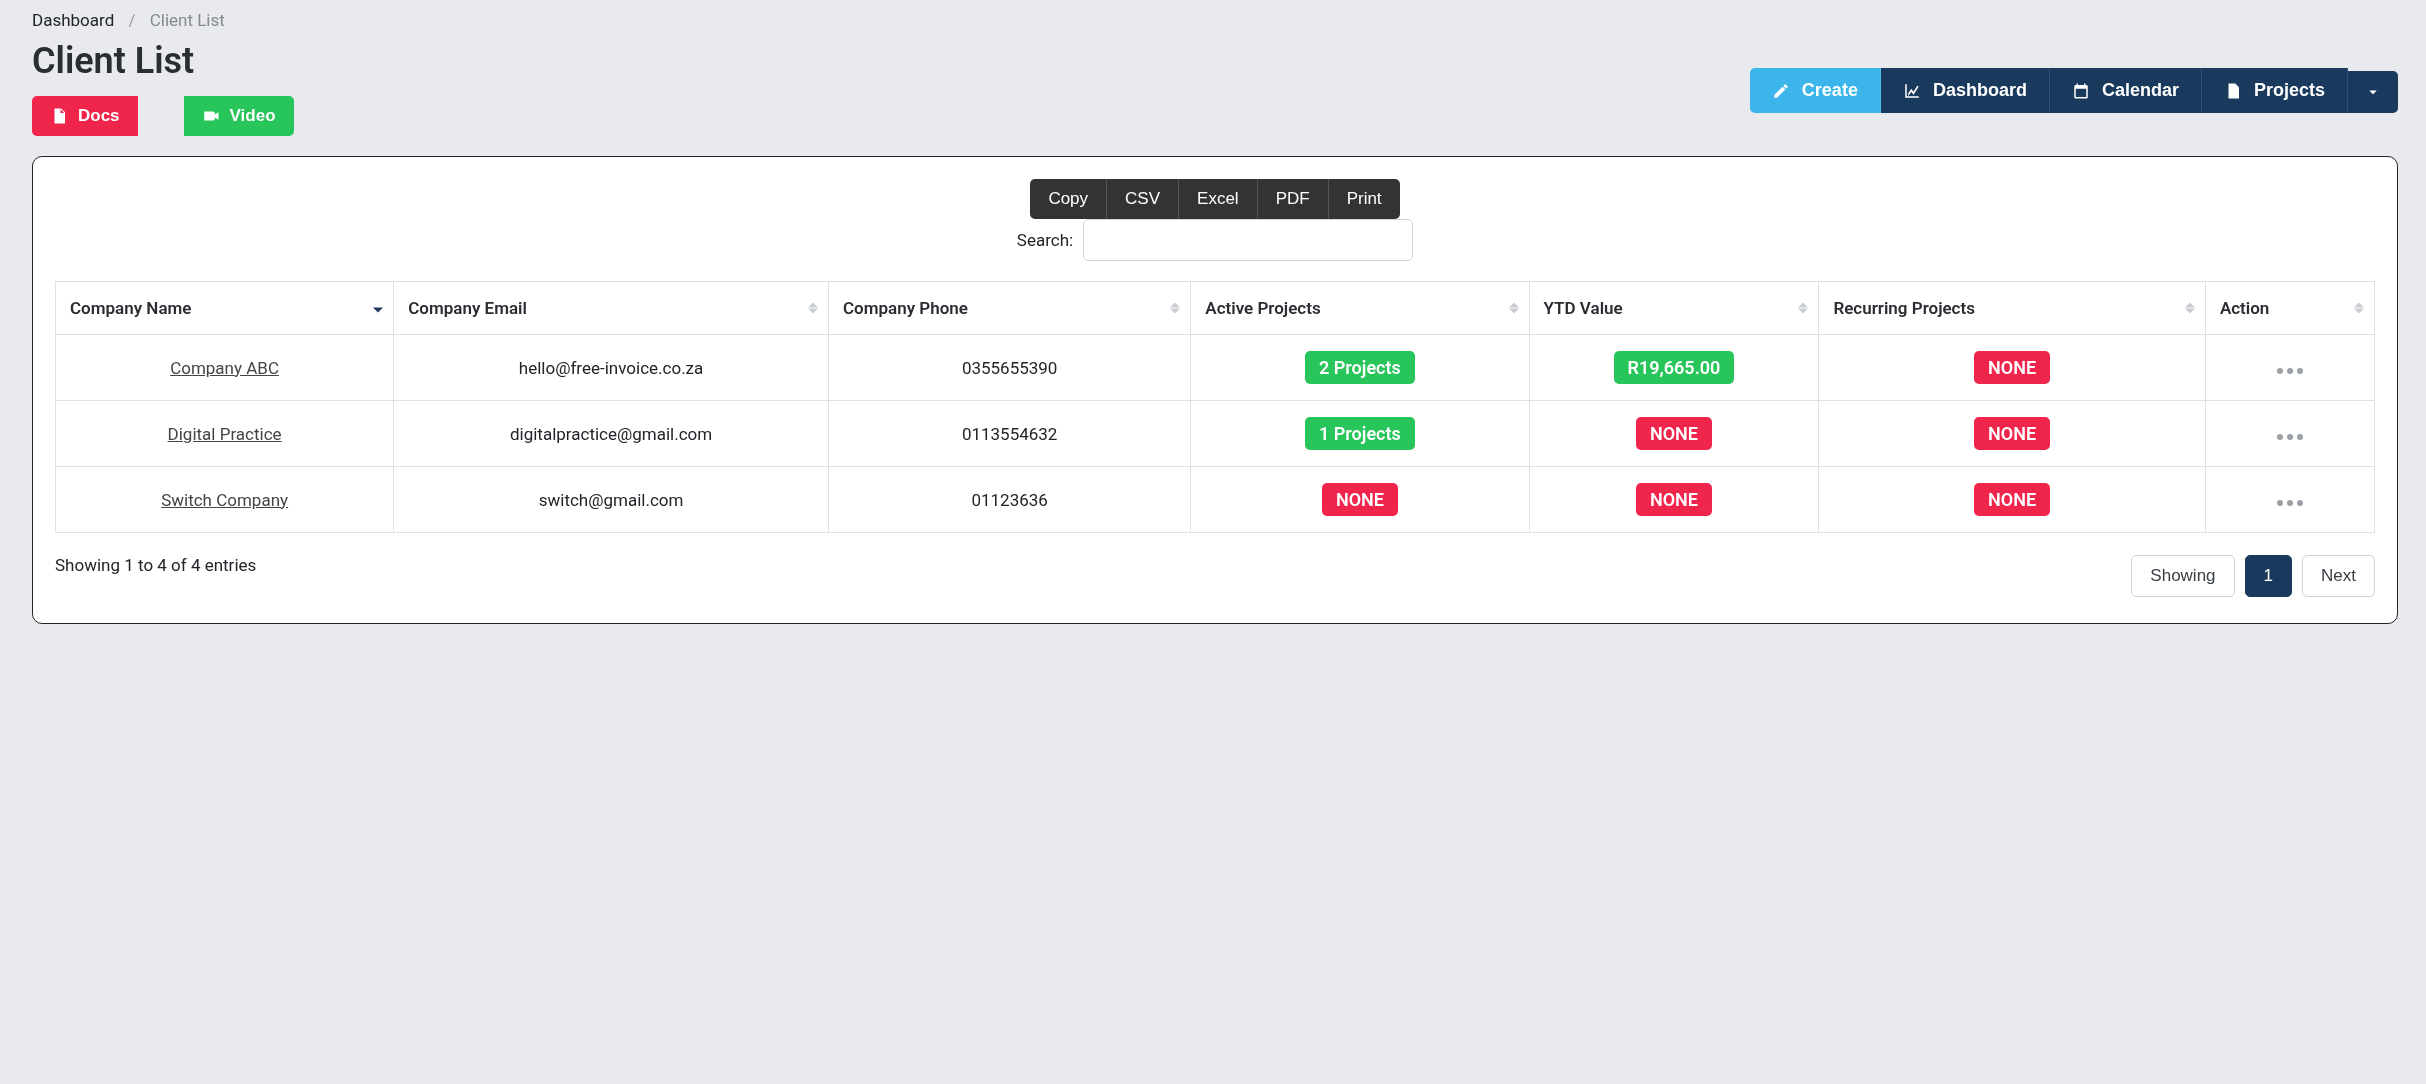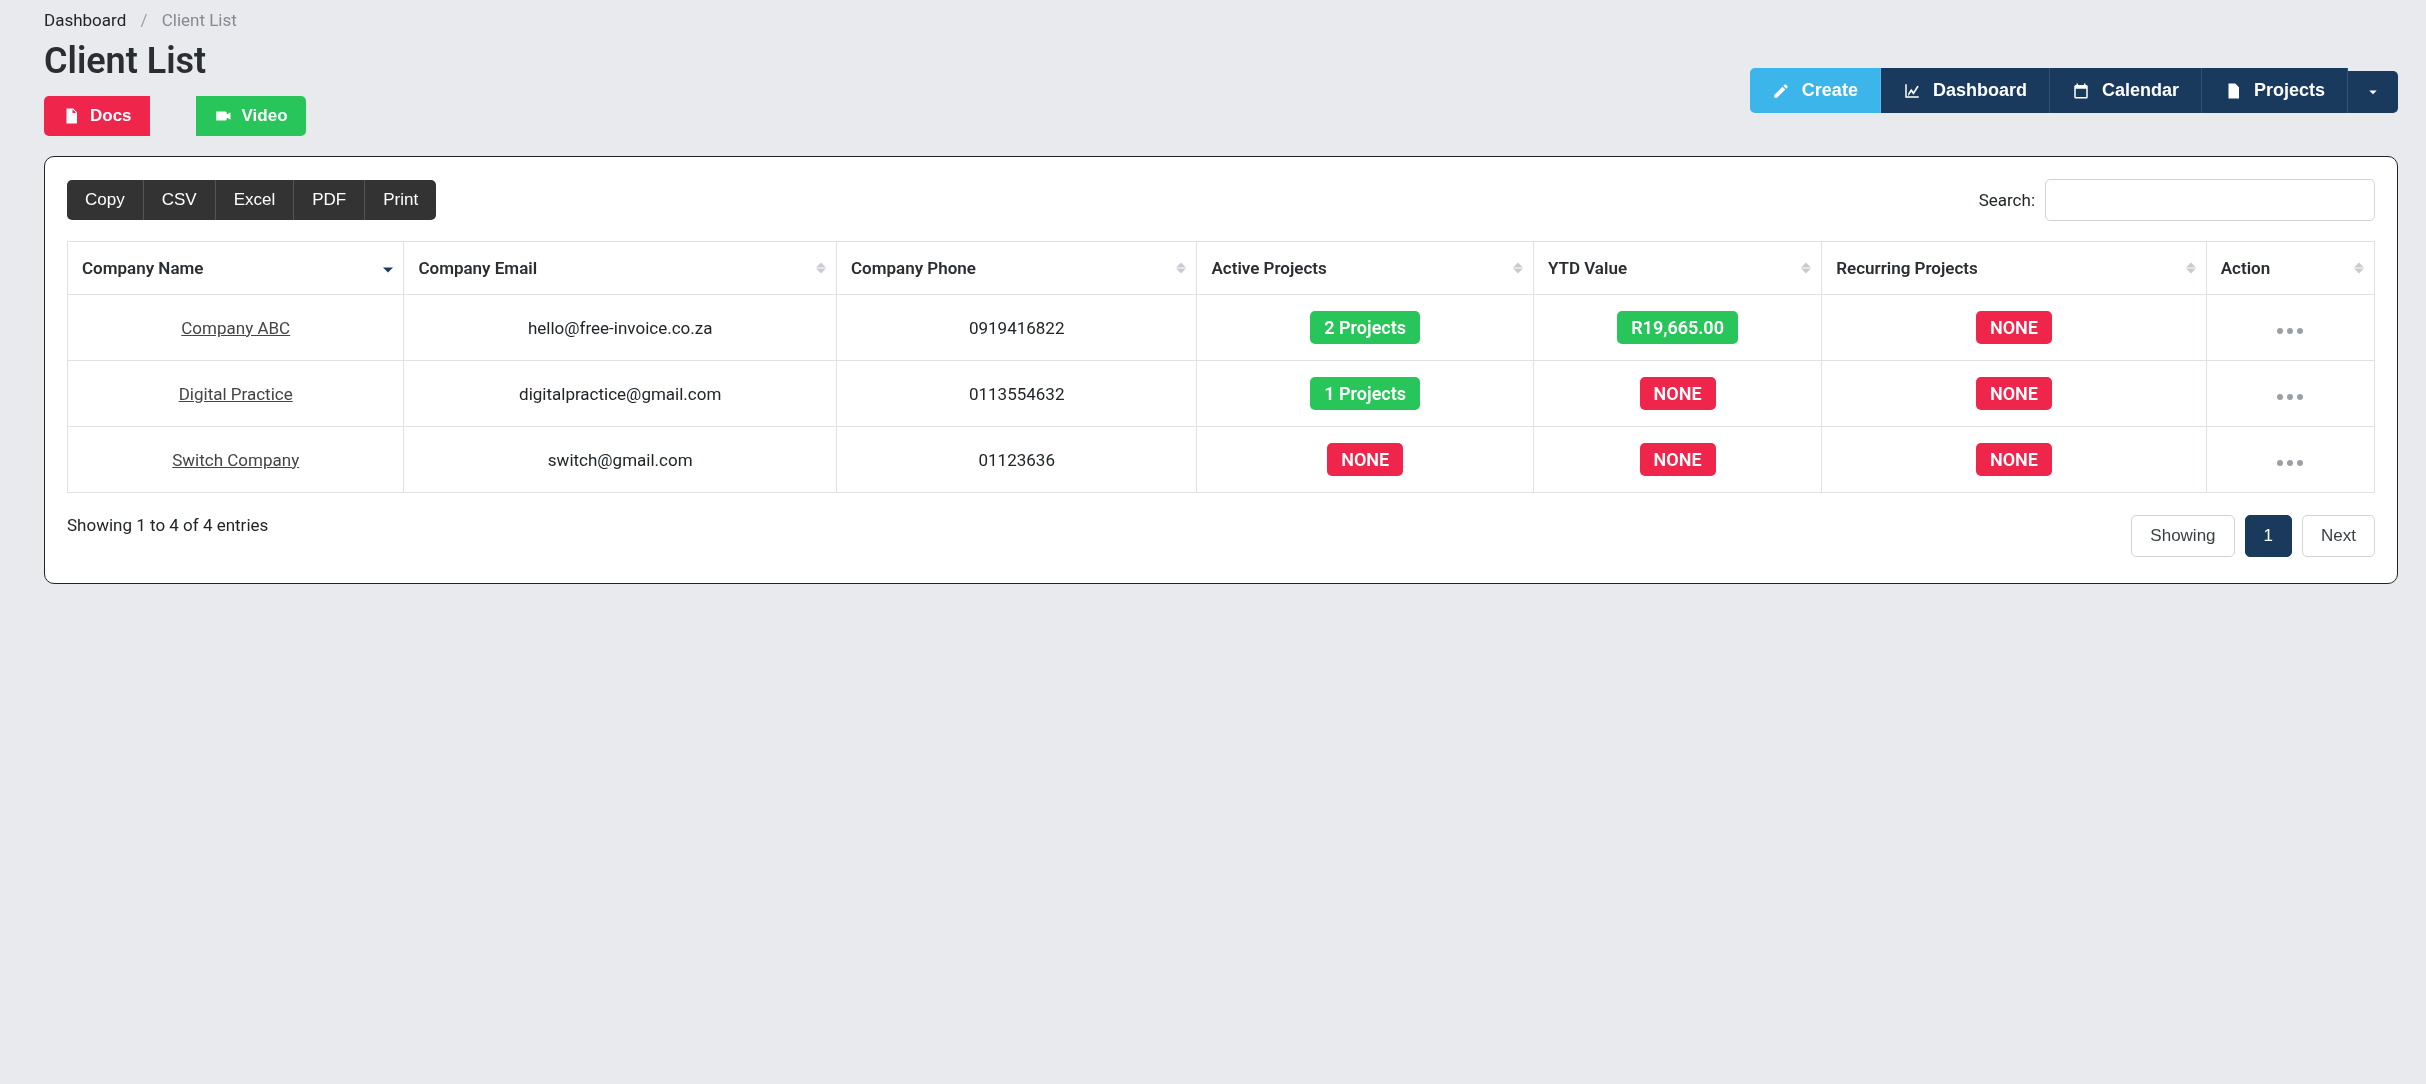--- a/index.html
+++ b/index.html
@@ -4,21 +4,21 @@
 <style>
   * { box-sizing: border-box; margin: 0; padding: 0; }
   html, body {
     font-family: -apple-system, BlinkMacSystemFont, "Segoe UI", Roboto, "Helvetica Neue", Arial, sans-serif;
     background: #e9eaed;
     color: #212529;
     font-size: 16px;
   }
   .page {
     width: 100%;
-    padding: 0 0 40px 16px;
+    padding: 0 0 40px 4px;
   }
   .breadcrumb {
     padding: 10px 28px 8px 28px;
     font-size: 17px;
     color: #212529;
   }
   .breadcrumb a {
     color: #212529;
     text-decoration: none;
   }
@@ -94,20 +94,21 @@
     border-radius: 10px;
     margin: 0 28px;
     padding: 22px 22px 26px 22px;
   }
 
   .toolbar-row {
     display: flex;
     justify-content: space-between;
     align-items: center;
     margin-bottom: 20px;
+    flex-direction: column;
   }
   .export-group {
     display: flex;
     border-radius: 5px;
     overflow: hidden;
   }
   .export-btn {
     background: #333333;
     color: #fff;
     border: none;
@@ -370,21 +371,21 @@
                 <span class="tri-up"></span>
                 <span class="tri-down"></span>
               </span>
           </th>
         </tr>
       </thead>
       <tbody id="table-body">
           <tr>
             <td class="center"><a href="#" class="company-link">Company ABC</a></td>
             <td class="center">hello@free-invoice.co.za</td>
-            <td class="center">0919416822</td>
+            <td class="center">0355655390</td>
             <td class="center"><span class="badge badge-green">2 Projects</span></td>
             <td class="center"><span class="badge badge-green">R19,665.00</span></td>
             <td class="center"><span class="badge badge-red">NONE</span></td>
             <td class="center"><span class="ellipsis">
                 <span></span>
                 <span></span>
                 <span></span>
               </span></td>
           </tr>
           <tr>

